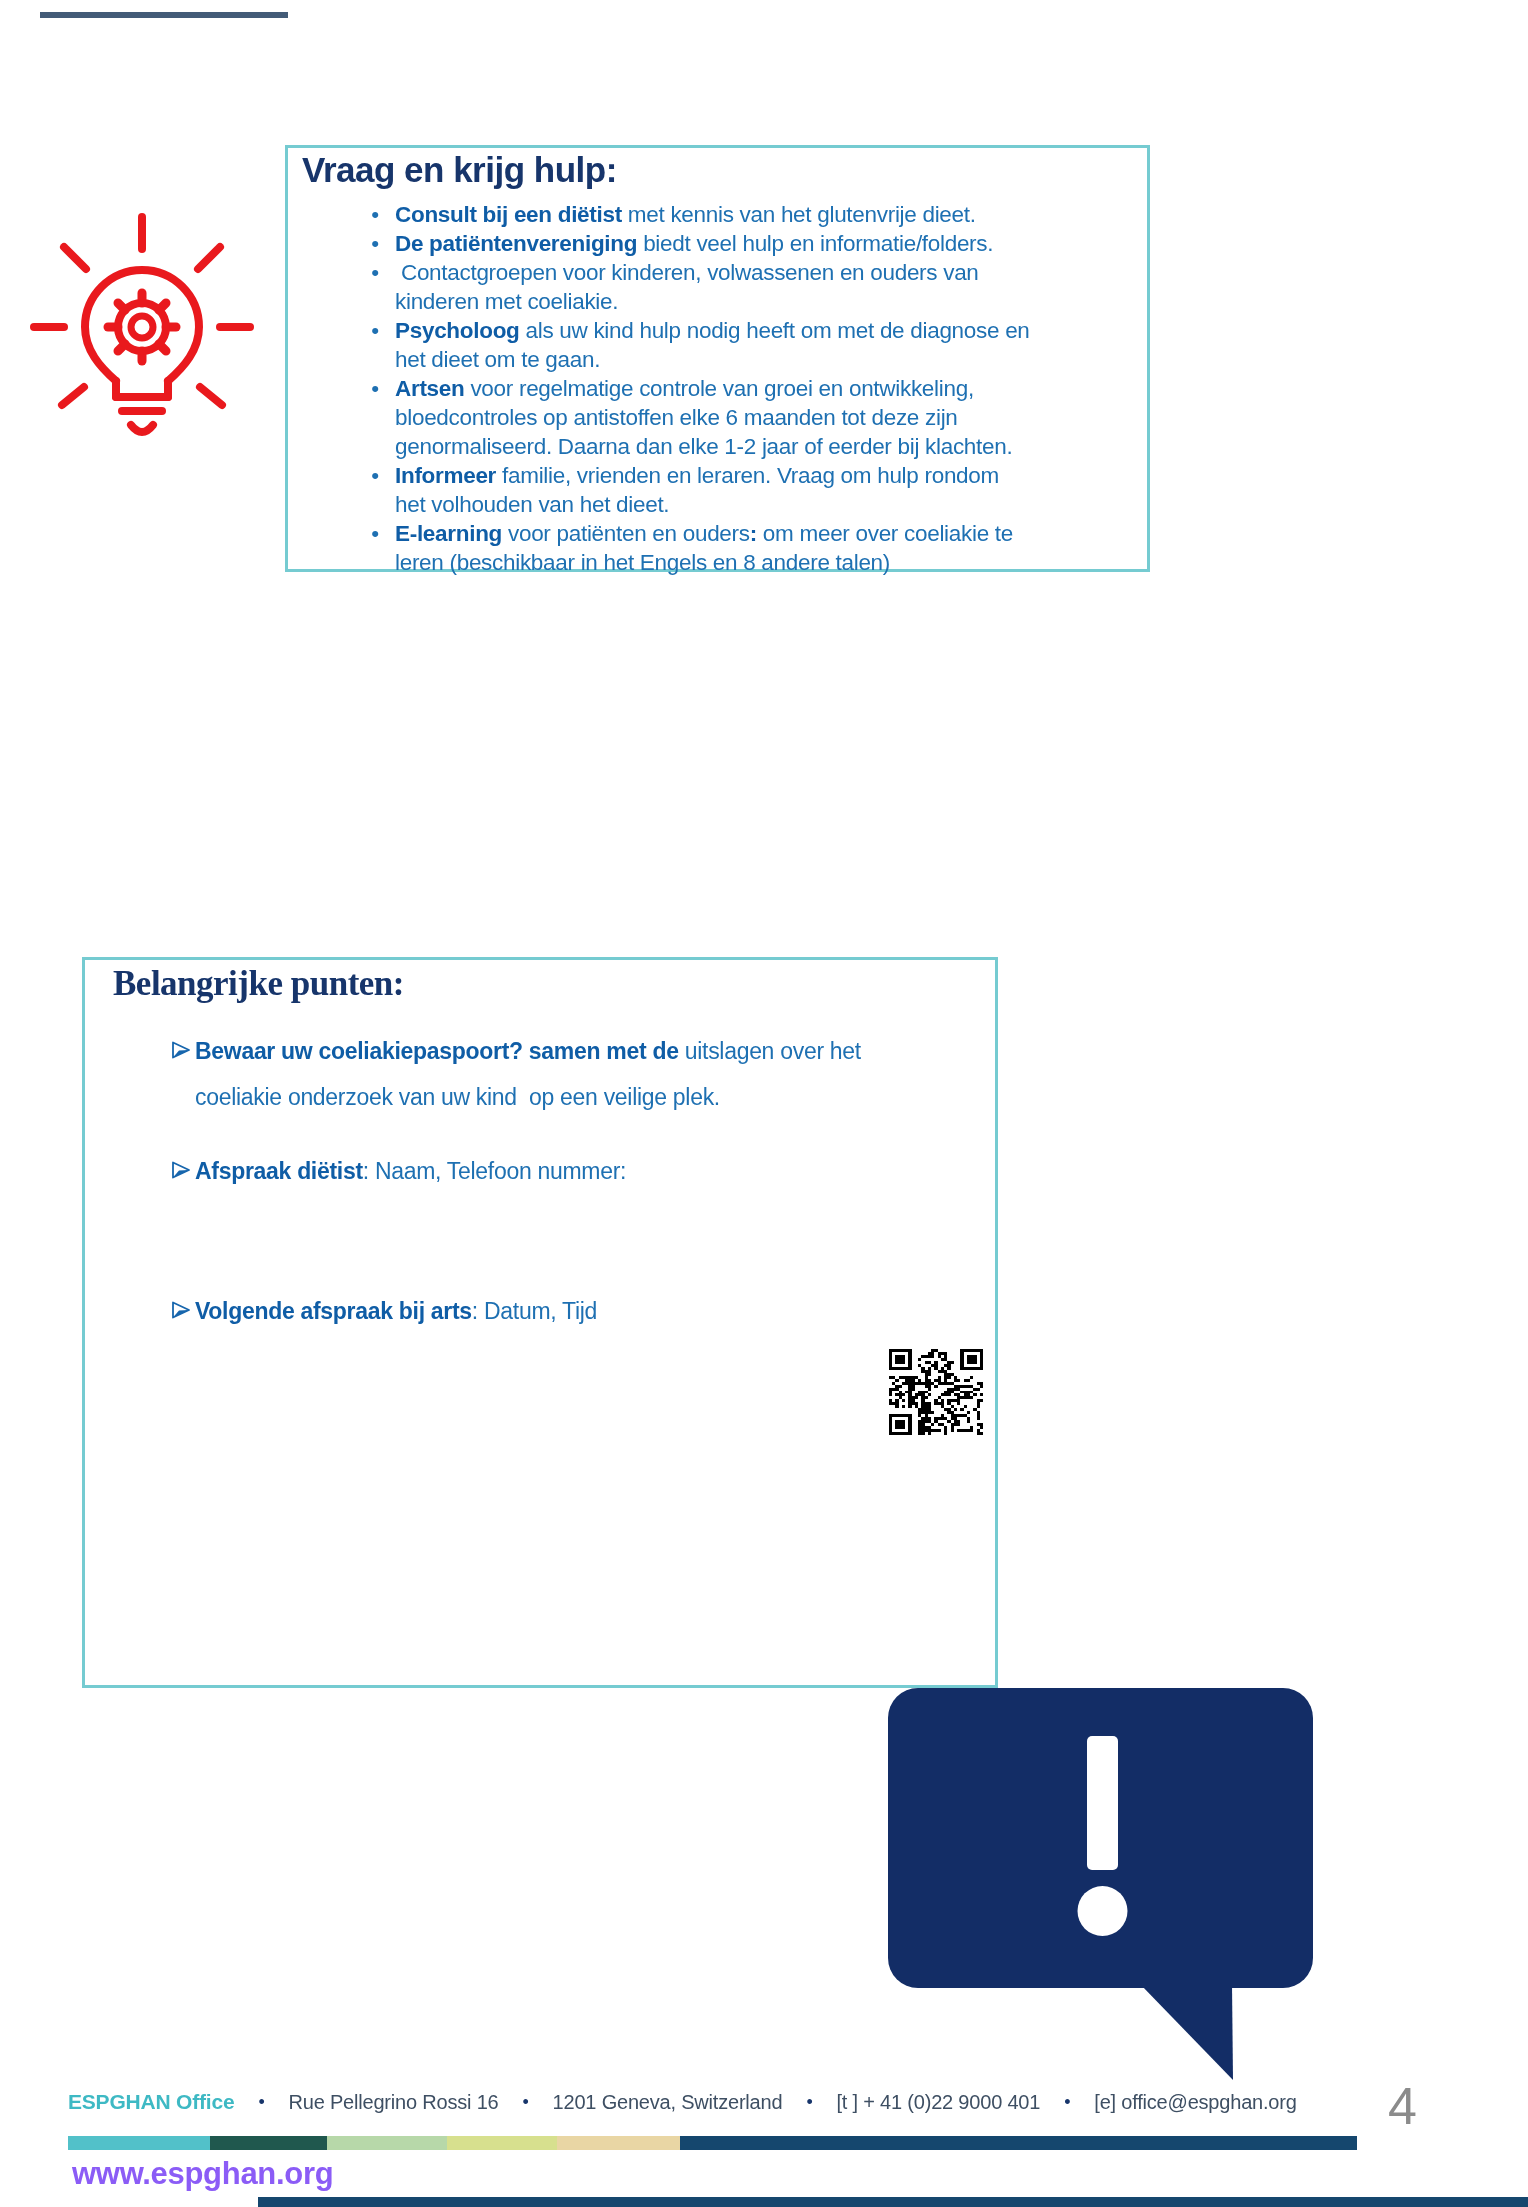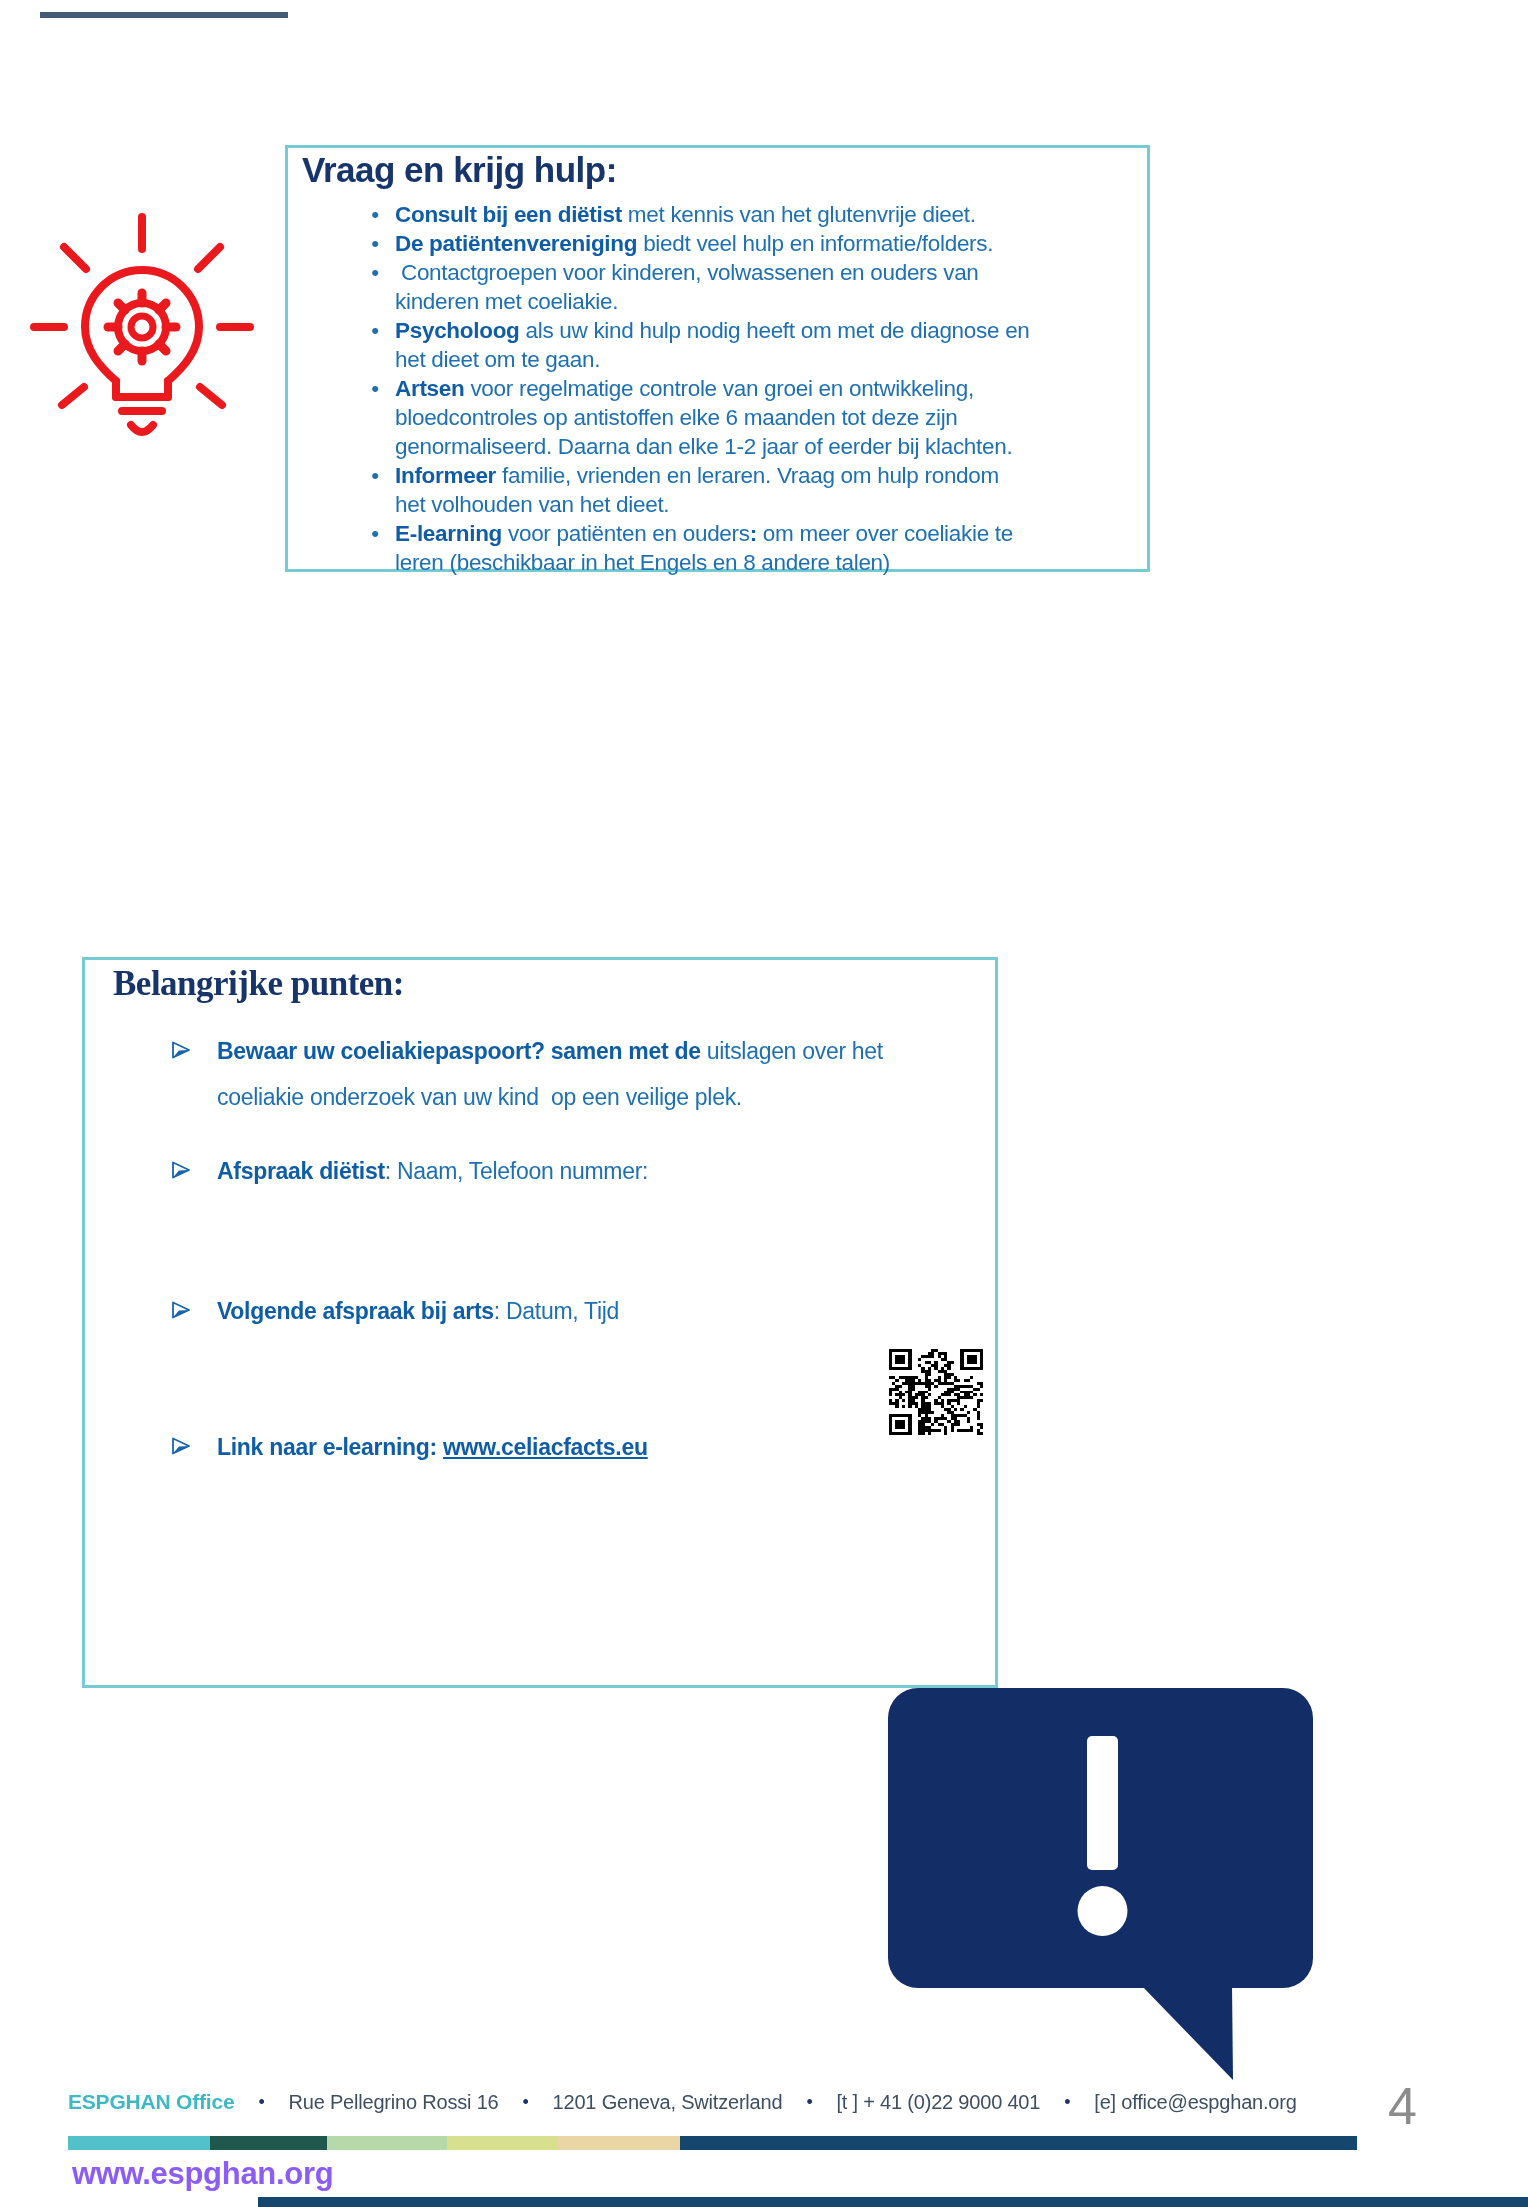--- a/index.html
+++ b/index.html
@@ -21,21 +21,21 @@
   .b1-item{display:flex;gap:13px;font-size:22.5px;line-height:29px;letter-spacing:-0.3px;}
   .b1-dot{color:#1e70b2;width:14px;flex:0 0 14px;text-align:center;}
   .b1-text{width:640px;}
   .rich{white-space:pre-wrap;}
   .s-b{font-weight:bold;color:#0f5da6;}
   .s-r{color:#1e70b2;}
   .s-bl{font-weight:bold;color:#0f5da6;text-decoration:underline;}
   .s-rl{color:#1e70b2;text-decoration:underline;}
   a.s-bl,a.s-rl{cursor:pointer;}
   
-  .p-item{position:absolute;left:86px;display:flex;gap:26px;width:800px;font-size:23px;line-height:46px;letter-spacing:-0.3px;}
+  .p-item{position:absolute;left:86px;display:flex;gap:4px;width:800px;font-size:23px;line-height:46px;letter-spacing:-0.3px;}
   .p-item .arrow{flex:0 0 20px;margin-top:13px;}
   .p-text{width:756px;}
   
   .footer-row{position:absolute;left:68px;top:2090px;display:flex;align-items:center;gap:24px;font-size:20px;color:#3e4f63;letter-spacing:-0.2px;white-space:nowrap;}
   .f-office{color:#3eb9c4;font-weight:bold;font-size:21px;text-align:right;}
   .f-sep{color:#17356b;font-size:18px;}
   .page-num{position:absolute;left:1388px;top:2076px;font-size:52px;color:#8b8b8b;}
   .colorbar{position:absolute;left:68px;top:2136px;height:14px;display:flex;}
   .colorbar div{height:100%;}
   .www{position:absolute;left:72px;top:2156px;font-size:31px;font-weight:bold;color:#8b5cf6;letter-spacing:-0.3px;}
@@ -437,27 +437,20 @@
         <rect x="25" y="27" width="1" height="1" fill="#000"></rect>
         <rect x="27" y="27" width="1" height="1" fill="#000"></rect>
         <rect x="9" y="28" width="1" height="1" fill="#000"></rect>
         <rect x="10" y="28" width="1" height="1" fill="#000"></rect>
         <rect x="12" y="28" width="1" height="1" fill="#000"></rect>
         <rect x="17" y="28" width="1" height="1" fill="#000"></rect>
         <rect x="27" y="28" width="1" height="1" fill="#000"></rect>
         <rect x="28" y="28" width="1" height="1" fill="#000"></rect>
       </svg>
 
-    <div class="p-item" style="top:464px;">
-      <svg class="arrow" width="20" height="18" viewBox="0 0 20 18">
-        <polygon points="2,1.5 18,9 2,16.5" fill="#ffffff" stroke="#1766ad" stroke-width="1.8" stroke-linejoin="round"></polygon>
-        <polygon points="2,16.5 18,9 8,9.5" fill="#1766ad"></polygon>
-      </svg>
-      <span class="p-text rich"><span class="s-b">Link naar e-learning: </span><a class="s-bl">www.celiacfacts.eu</a></span>
-    </div>
 
   </div>
 
   <svg style="position:absolute;left:888px;top:1688px;" width="425" height="392" viewBox="0 0 425 392">
     <rect x="0" y="0" width="425" height="300" rx="30" fill="#132d66"></rect>
     <polygon points="252,296 345,392 344,296" fill="#132d66"></polygon>
     <rect x="199" y="48" width="31" height="134" rx="5" fill="#ffffff"></rect>
     <circle cx="214.5" cy="223" r="25" fill="#ffffff"></circle>
   </svg>
 

